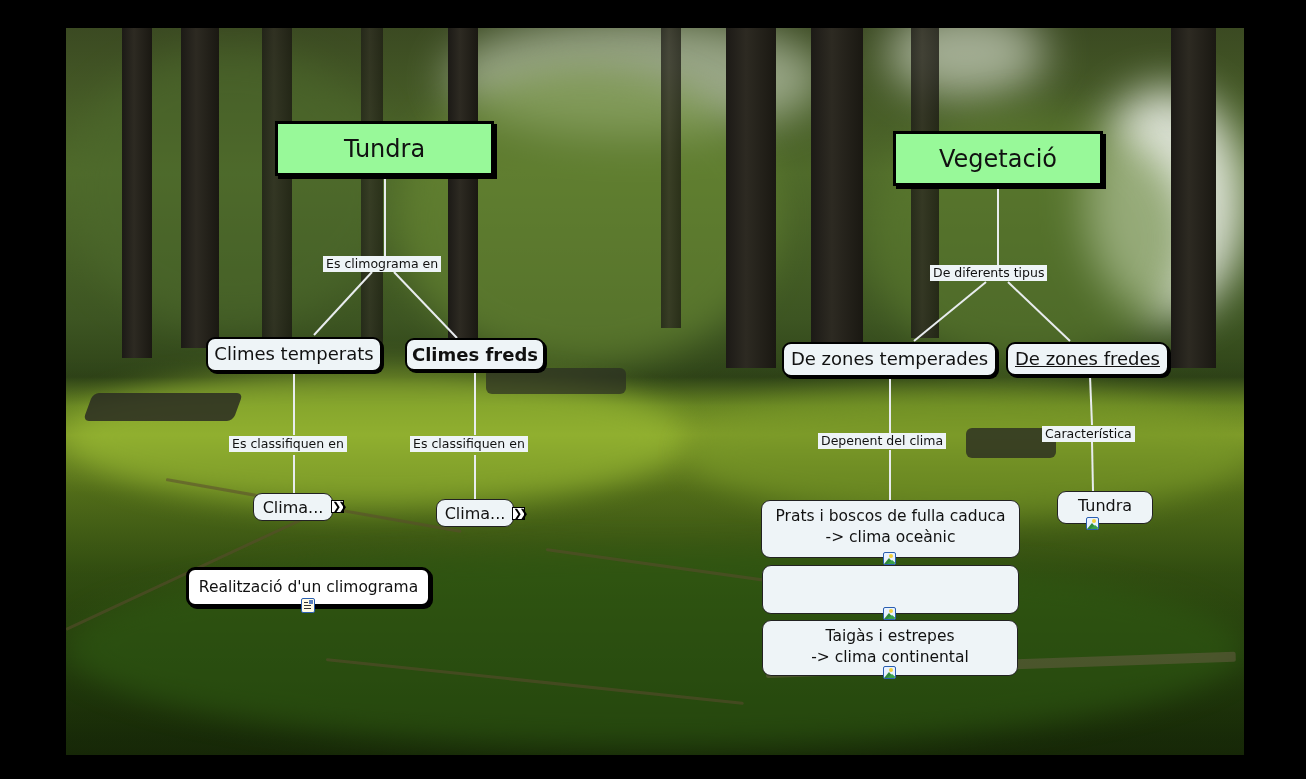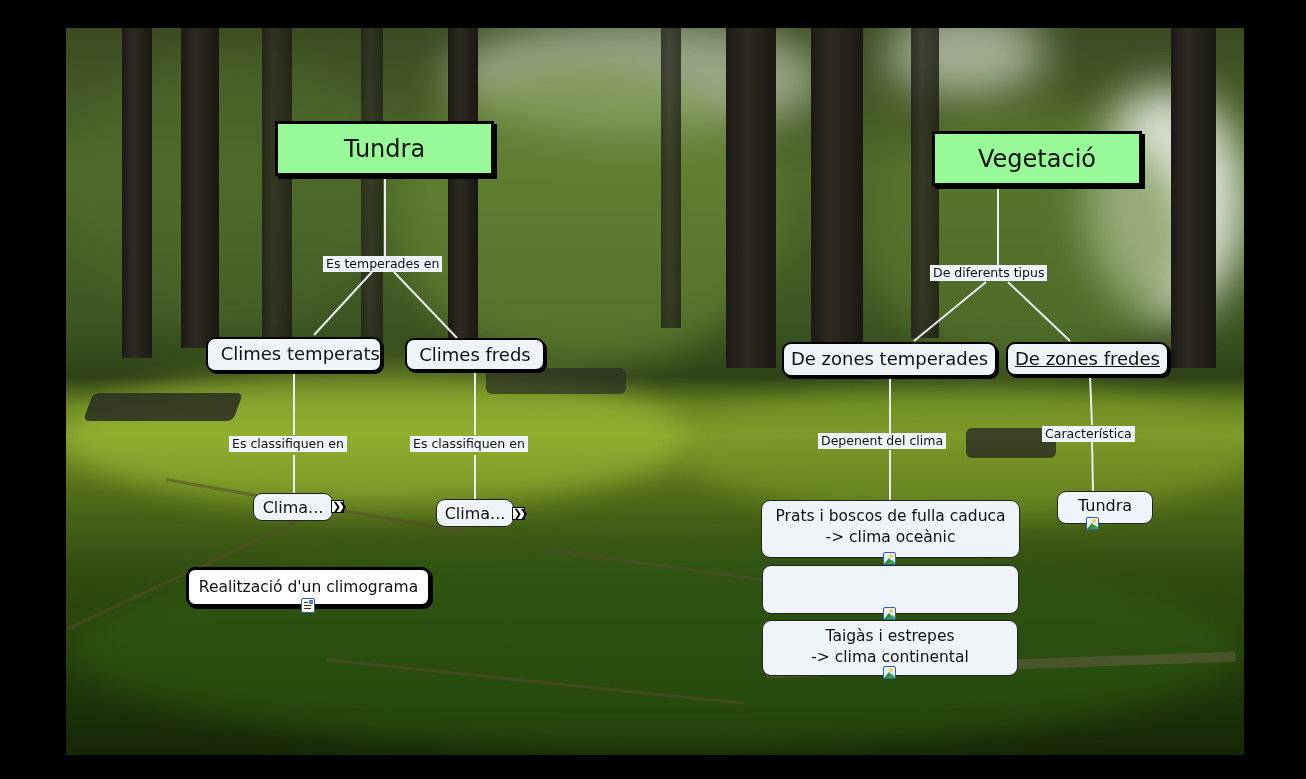--- a/index.html
+++ b/index.html
@@ -119,35 +119,35 @@
   <line x1="1008" y1="282" x2="1070" y2="341"></line>
   <line x1="890" y1="377" x2="890" y2="433"></line>
   <line x1="890" y1="450" x2="890" y2="500"></line>
   <line x1="1090" y1="376" x2="1092" y2="425"></line>
   <line x1="1092" y1="442" x2="1093" y2="491"></line>
 </svg>
 
 <div class="concept main-concept" style="left:275px;top:121px;width:219px;height:55px;">
   <span>Tundra</span>
 </div>
-<div class="concept main-concept" style="left:893px;top:131px;width:210px;height:55px;margin-left:39px;">
+<div class="concept main-concept" style="left:893px;top:131px;width:210px;height:55px;">
   <span>Vegetació</span>
 </div>
 
-<div class="link-label" style="left:323px;top:256px;">Es temperades en</div>
+<div class="link-label" style="left:323px;top:256px;">Es climograma en</div>
 <div class="link-label" style="left:229px;top:436px;">Es classifiquen en</div>
 <div class="link-label" style="left:410px;top:436px;">Es classifiquen en</div>
 <div class="link-label" style="left:930px;top:265px;">De diferents tipus</div>
 <div class="link-label" style="left:818px;top:433px;">Depenent del clima</div>
 <div class="link-label" style="left:1042px;top:426px;">Característica</div>
 
-<div class="concept sub-concept" style="left:206px;top:337px;width:176px;height:35px;text-align:right;">
+<div class="concept sub-concept" style="left:206px;top:337px;width:176px;height:35px;">
   <span>Climes temperats</span>
 </div>
-<div class="concept sub-concept" style="left:405px;top:338px;width:140px;height:33px;">
+<div class="concept sub-concept" style="left:405px;top:338px;width:140px;height:33px;font-weight:bold;">
   <span>Climes freds</span>
 </div>
 <div class="concept sub-concept" style="left:782px;top:342px;width:215px;height:35px;">
   <span>De zones temperades</span>
 </div>
 <div class="concept sub-concept" style="left:1006px;top:342px;width:163px;height:34px;text-decoration:underline;">
   <span>De zones fredes</span>
 </div>
 
 <div class="concept leaf-concept" style="left:253px;top:493px;width:80px;height:28px;padding-top:3px;font-size:16px;">

